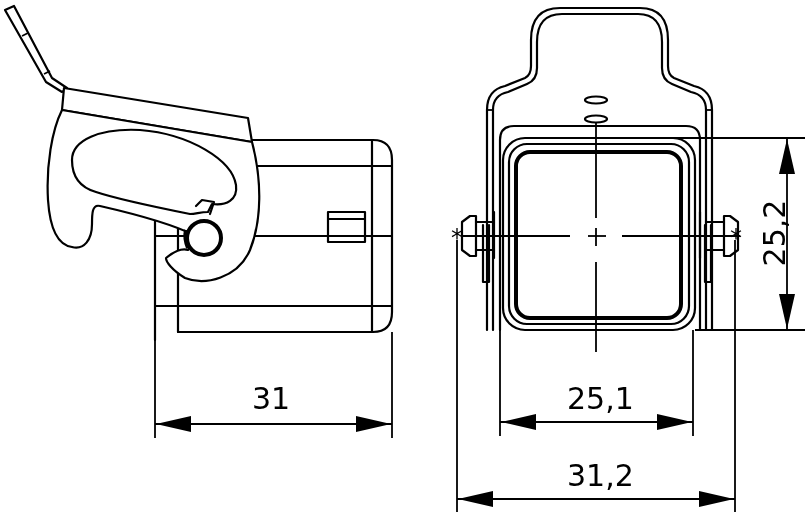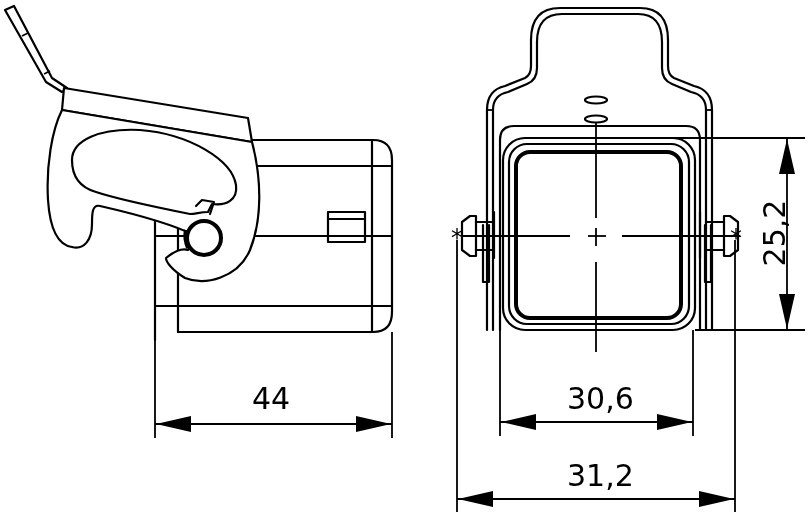--- a/index.html
+++ b/index.html
@@ -172,16 +172,16 @@
     <g>
       <path class="ln-thin" d="M457,240 L457,512"></path>
       <path class="ln-thin" d="M735,240 L735,512"></path>
       <path class="ln-thin" d="M457,499 L735,499"></path>
       <polygon class="arrow" points="458,499 493,491 493,507"></polygon>
       <polygon class="arrow" points="734,499 699,491 699,507"></polygon>
     </g>
   </g>
 </svg>
 
-<div class="dim-label" style="left:252px; top:384px;">44</div>
-<div class="dim-label" style="left:567px; top:384px;">30,6</div>
+<div class="dim-label" style="left:252px; top:384px;">31</div>
+<div class="dim-label" style="left:567px; top:384px;">25,1</div>
 <div class="dim-label" style="left:567px; top:461px;">31,2</div>
 <div class="dim-label" style="left:735px; top:218px; transform: rotate(-90deg); transform-origin: center center; width:80px; text-align:center;">25,2</div>
 
 </body></html>

